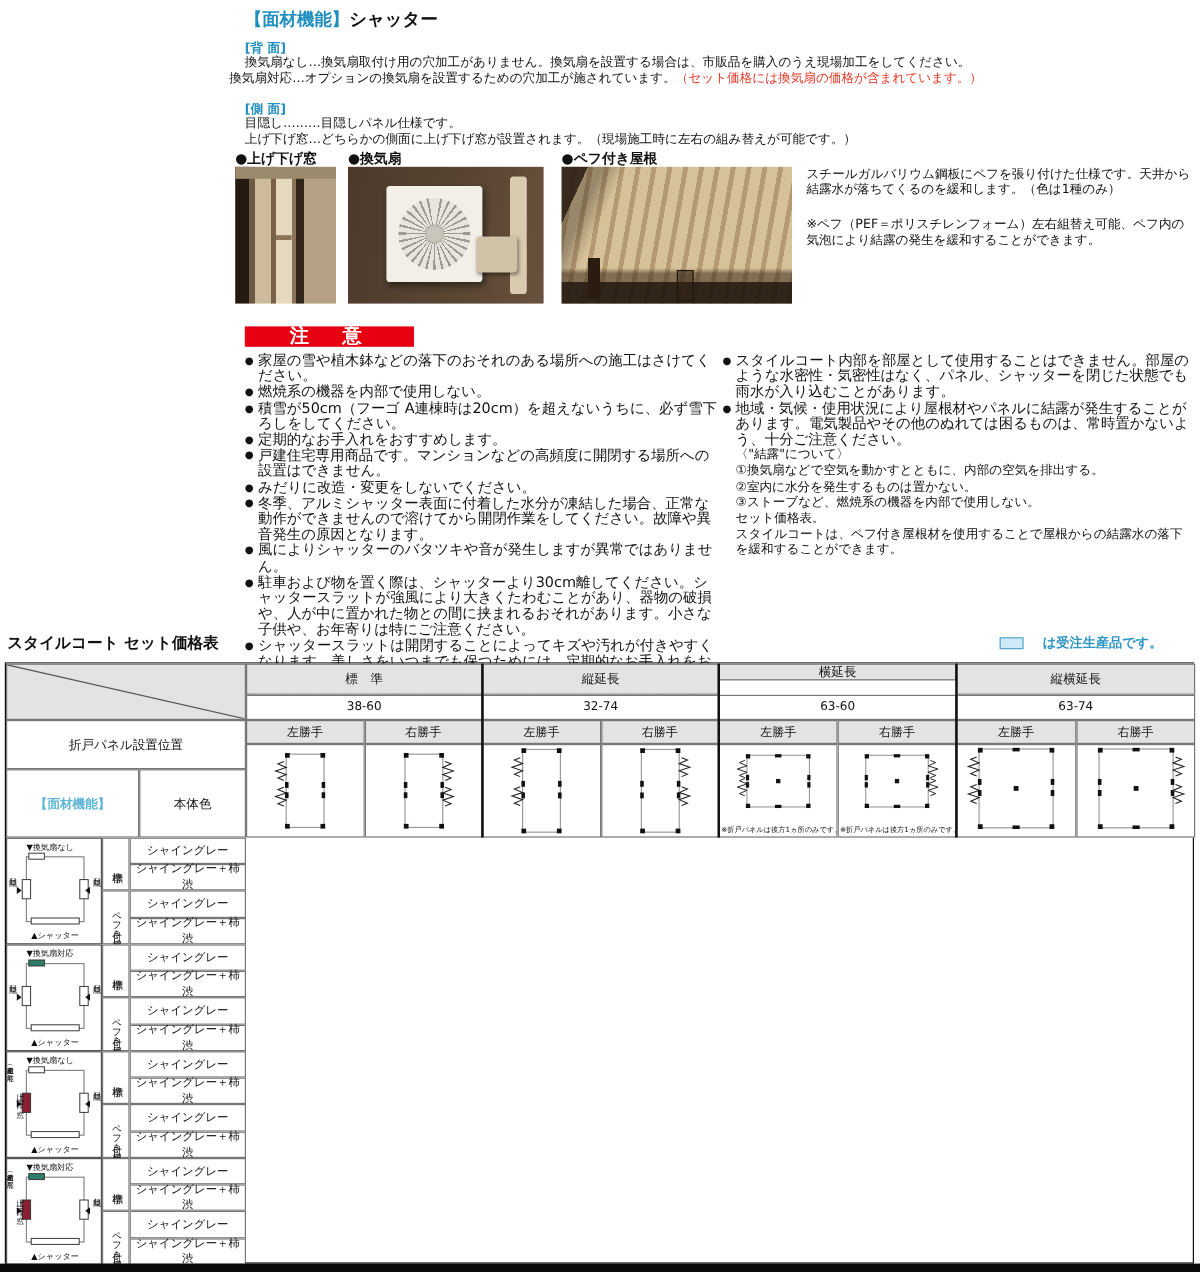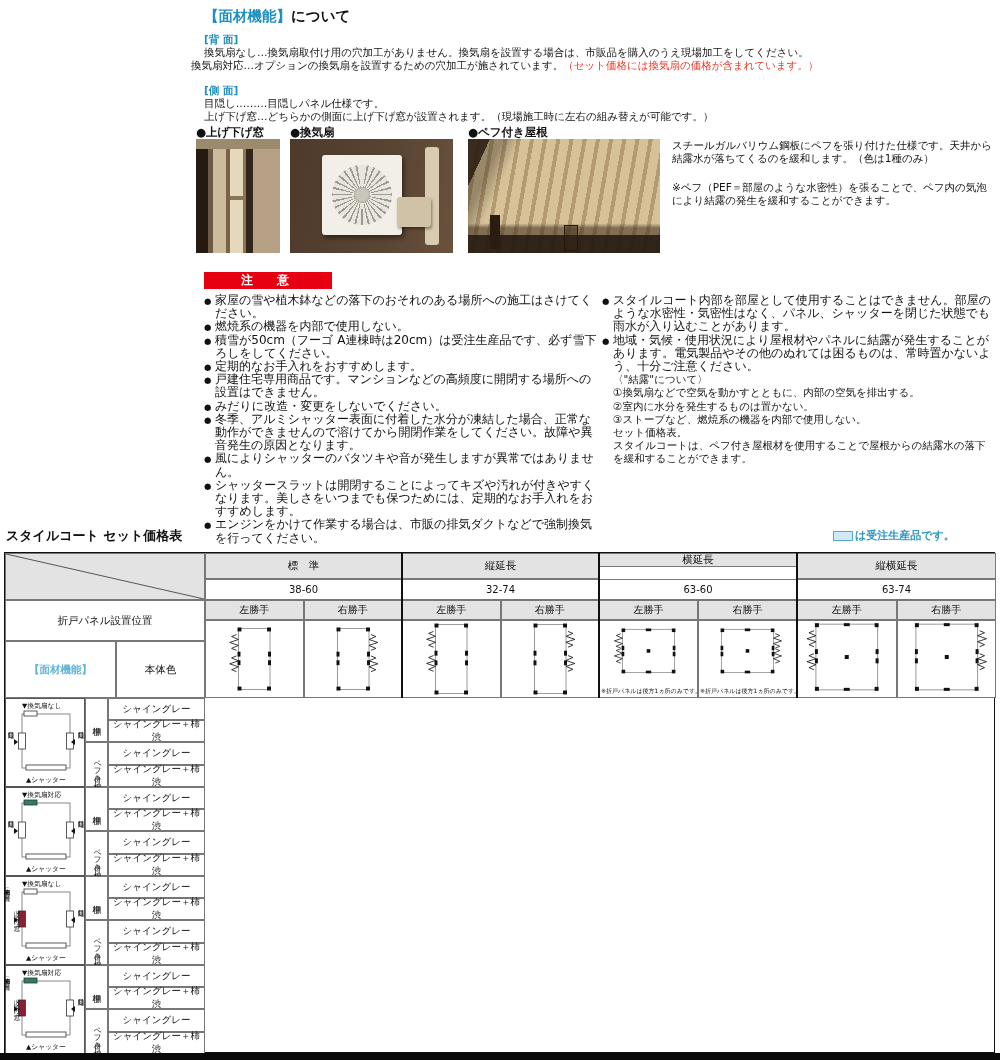--- a/index.html
+++ b/index.html
@@ -34,24 +34,24 @@
   .fan-cap{position:absolute;left:32px;top:32px;width:16px;height:16px;border-radius:50%;background:#cac5bb;box-shadow:inset 0 0 2px rgba(0,0,0,.3)}
   .duct{position:absolute;right:14px;top:8px;width:14px;height:98px;background:#d8cbb0;border-radius:3px}
   .duct-box{position:absolute;right:22px;top:58px;width:34px;height:30px;background:#cfc2a6;border-radius:3px;box-shadow:1px 2px 3px rgba(0,0,0,.4)}
   .photo3{left:468px;width:192px;background:
       linear-gradient(0deg,rgba(35,24,16,.92) 0 16%,rgba(60,42,26,.55) 16% 22%,transparent 26%),
       linear-gradient(115deg,rgba(40,28,18,.9) 0 9%,rgba(40,28,18,.35) 9% 14%,transparent 22%),
       repeating-linear-gradient(100deg,#d6c199 0 9px,#b49a70 9px 13px)}
   .p3-post{position:absolute;left:22px;bottom:4px;width:10px;height:34px;background:#2a1c10}
   .p3-post2{position:absolute;left:96px;bottom:2px;width:14px;height:26px;background:#33231466;border:1px solid #241808}
 
-  .caution-banner{left:204px;top:272px;width:128px;height:17px;background:var(--red);color:#fff;font-weight:bold;font-size:12px;display:flex;align-items:center;justify-content:center;letter-spacing:6px}
+  .caution-banner{left:204px;top:272px;width:141px;height:17px;background:var(--red);color:#fff;font-weight:bold;font-size:16px;display:flex;align-items:center;justify-content:center;letter-spacing:6px}
 
   .tbl-title{left:6px;top:527px;font-size:13px;font-weight:bold}
-  .legend{left:833px;top:528px;display:flex;align-items:center;gap:2px}
+  .legend{left:833px;top:528px;display:flex;align-items:center;gap:16px}
   .legend-box{width:20px;height:10px;background:var(--legend_fill);border:1px solid var(--legend_border)}
   .legend-text{color:var(--legend_text);font-weight:bold;font-size:11px}
 
   .tbl{left:4px;top:552px;width:991px;height:501px;border:1.5px solid #111}
   .cell{position:absolute;border:1px solid #777;background:#fff;display:flex;align-items:center;justify-content:center;font-size:10.5px;text-align:center}
   .gray{background:var(--header_gray)}
   .vline{position:absolute;width:2px;background:#111;z-index:5}
   .v{writing-mode:vertical-rl;text-orientation:upright}
   .func-v{font-size:9px;line-height:11px}
   .pef-v{font-size:8px;line-height:10px;letter-spacing:-1px}
@@ -67,21 +67,21 @@
   .tri-r{position:absolute;width:0;height:0;border-left:4px solid #111;border-top:3px solid transparent;border-bottom:3px solid transparent}
   .tri-l{position:absolute;width:0;height:0;border-right:4px solid #111;border-top:3px solid transparent;border-bottom:3px solid transparent}
   .blackbar{left:0;top:1053px;width:1000px;height:7px;background:#0a0a0a}
 </style>
 </head>
 <body>
 
 <div id="page">
 
   <div class="abs face-title">
-    <span class="main">【面材機能】</span><span>について</span>
+    <span class="main">【面材機能】</span><span>シャッター</span>
   </div>
   <div class="abs blue" style="left:204px;top:33px;font-size:10.5px">[背 面]</div>
   <div class="abs t105" style="left:204px;top:46px">換気扇なし…換気扇取付け用の穴加工がありません。換気扇を設置する場合は、市販品を購入のうえ現場加工をしてください。</div>
   <div class="abs t105" style="left:191px;top:59px">
     <span>換気扇対応…オプションの換気扇を設置するための穴加工が施されています。</span><span class="redtxt">（セット価格には換気扇の価格が含まれています。）</span>
   </div>
   <div class="abs blue" style="left:204px;top:84px;font-size:10.5px">[側 面]</div>
   <div class="abs t105" style="left:204px;top:97px">目隠し………目隠しパネル仕様です。</div>
   <div class="abs t105" style="left:204px;top:110px">上げ下げ窓…どちらかの側面に上げ下げ窓が設置されます。（現場施工時に左右の組み替えが可能です。）</div>
 
@@ -100,32 +100,33 @@
     </div>
     <div class="duct"></div>
     <div class="duct-box"></div>
   </div>
   <div class="photo photo3">
     <div class="p3-post"></div>
     <div class="p3-post2"></div>
   </div>
 
   <div class="abs t105" style="left:672px;top:139px;width:322px">スチールガルバリウム鋼板にペフを張り付けた仕様です。天井から結露水が落ちてくるのを緩和します。（色は1種のみ）</div>
-  <div class="abs t105" style="left:672px;top:181px;width:322px">※ペフ（PEF＝部屋のような水密性）を張ることで、ペフ内の気泡により結露の発生を緩和することができます。</div>
+  <div class="abs t105" style="left:672px;top:181px;width:322px">※ペフ（PEF＝ポリスチレンフォーム）左右組替え可能、ペフ内の気泡により結露の発生を緩和することができます。</div>
 
   <div class="abs caution-banner">注　意</div>
   <div class="abs bullet-list" style="left:204px;top:294px;width:394px">
     <div class="b">家屋の雪や植木鉢などの落下のおそれのある場所への施工はさけてください。</div>
     <div class="b">燃焼系の機器を内部で使用しない。</div>
-    <div class="b">積雪が50cm（フーゴ A連棟時は20cm）は受注生産品です、必ず雪下ろしをしてください。</div>
+    <div class="b">積雪が50cm（フーゴ A連棟時は20cm）を超えないうちに、必ず雪下ろしをしてください。</div>
     <div class="b">定期的なお手入れをおすすめします。</div>
     <div class="b">戸建住宅専用商品です。マンションなどの高頻度に開閉する場所への設置はできません。</div>
     <div class="b">みだりに改造・変更をしないでください。</div>
     <div class="b">冬季、アルミシャッター表面に付着した水分が凍結した場合、正常な動作ができませんので溶けてから開閉作業をしてください。故障や異音発生の原因となります。</div>
     <div class="b">風によりシャッターのバタツキや音が発生しますが異常ではありません。</div>
+    <div class="b">駐車および物を置く際は、シャッターより30cm離してください。シャッタースラットが強風により大きくたわむことがあり、器物の破損や、人が中に置かれた物との間に挟まれるおそれがあります。小さな子供や、お年寄りは特にご注意ください。</div>
     <div class="b">シャッタースラットは開閉することによってキズや汚れが付きやすくなります。美しさをいつまでも保つためには、定期的なお手入れをおすすめします。</div>
     <div class="b">エンジンをかけて作業する場合は、市販の排気ダクトなどで強制換気を行ってください。</div>
   </div>
   <div class="abs bullet-list" style="left:602px;top:294px;width:392px">
     <div class="b">スタイルコート内部を部屋として使用することはできません。部屋のような水密性・気密性はなく、パネル、シャッターを閉じた状態でも雨水が入り込むことがあります。</div>
     <div class="b">地域・気候・使用状況により屋根材やパネルに結露が発生することがあります。電気製品やその他のぬれては困るものは、常時置かないよう、十分ご注意ください。</div>
     <div class="p">〈"結露"について〉</div>
     <div class="p">①換気扇などで空気を動かすとともに、内部の空気を排出する。</div>
     <div class="p">②室内に水分を発生するものは置かない。</div>
     <div class="p">③ストーブなど、燃焼系の機器を内部で使用しない。</div>

